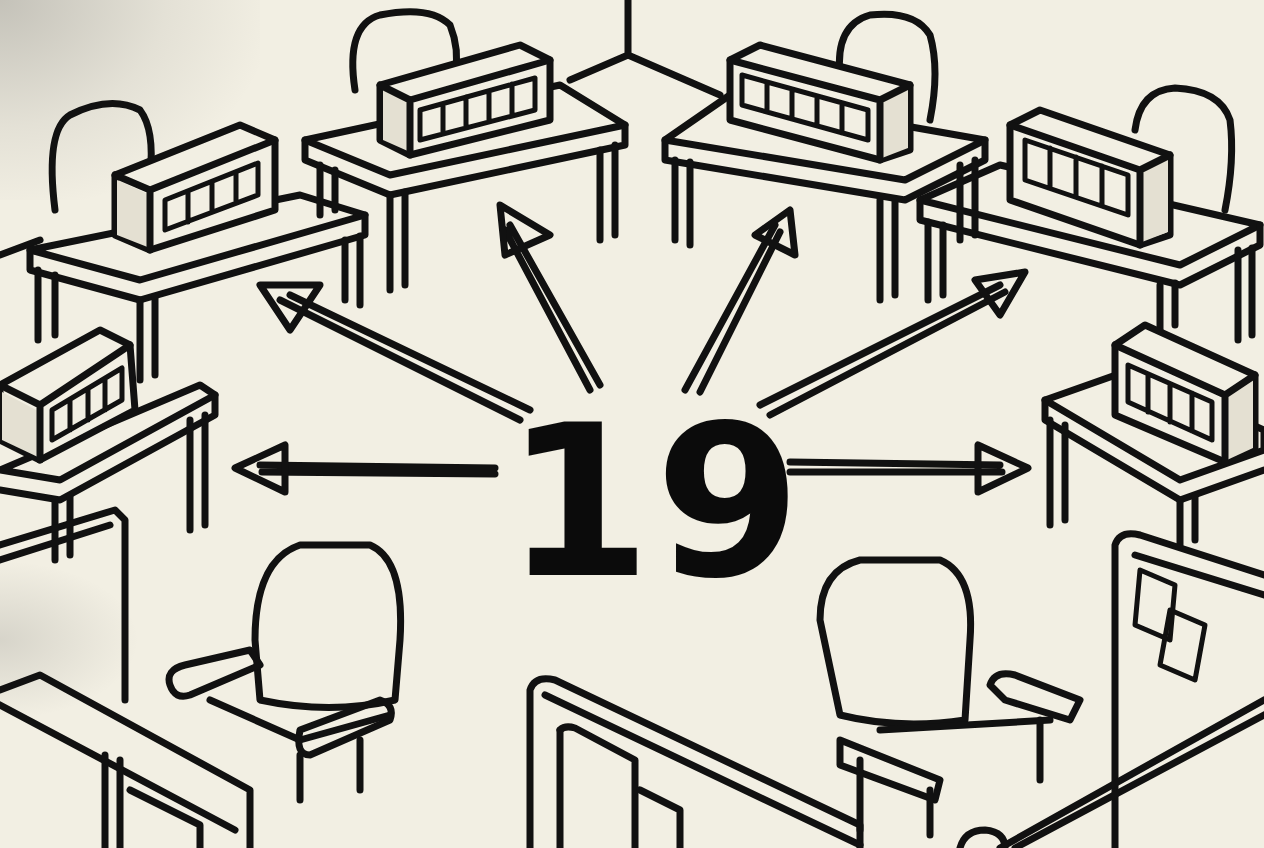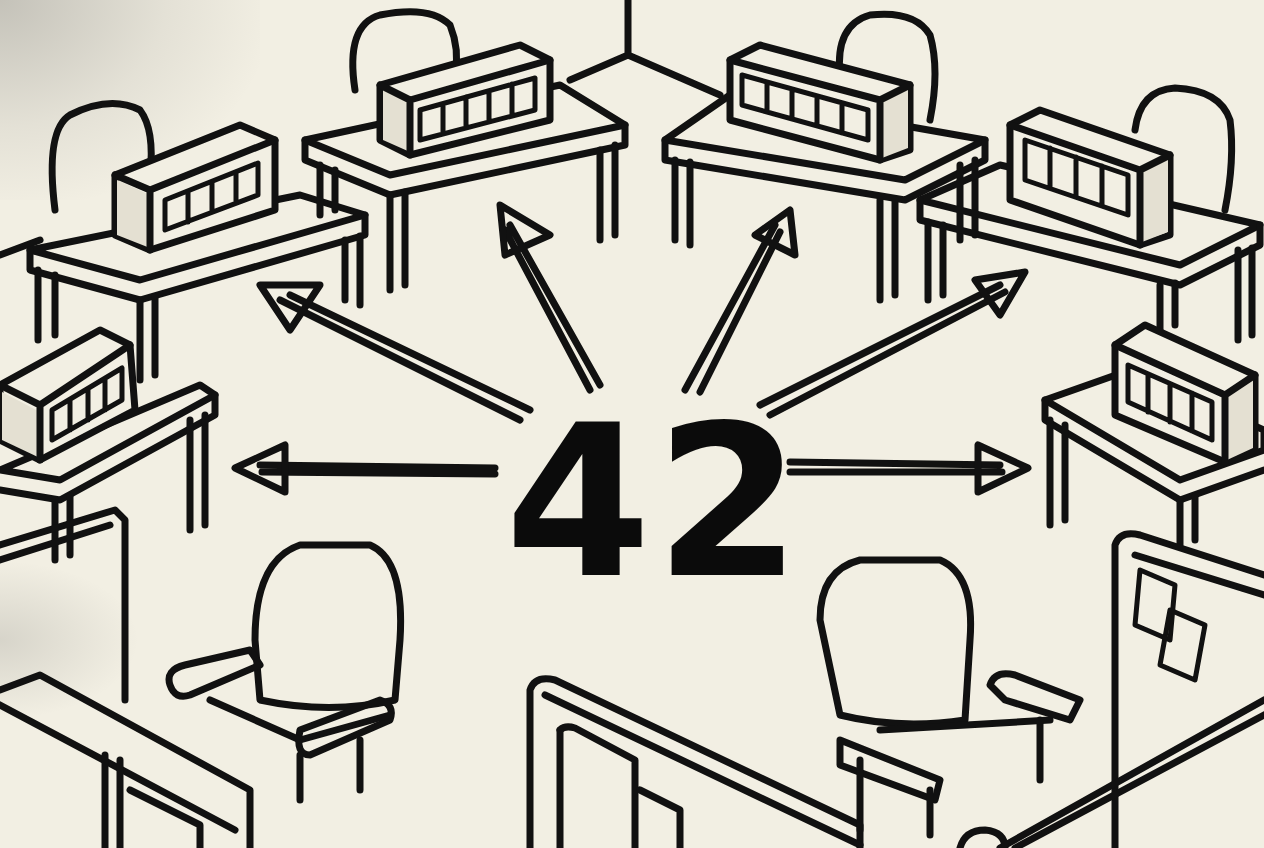--- a/index.html
+++ b/index.html
@@ -174,14 +174,14 @@
     <g>
       <path class="ink" d="M1115 848 L1115 545 Q1120 530 1140 535 L1264 575"></path>
       <path class="ink" d="M1135 555 L1264 595"></path>
       <path class="ink-thin" d="M1140 570 L1175 585 L1170 640 L1135 625 Z"></path>
       <path class="ink-thin" d="M1170 610 L1205 625 L1195 680 L1160 665 Z"></path>
       <path class="ink" d="M1000 848 L1264 700 M1015 848 L1264 715"></path>
       <path class="ink" d="M960 848 Q965 830 985 830 Q1005 832 1005 848"></path>
     </g>
   </svg>
 
-  <div class="big-number">42</div>
+  <div class="big-number">19</div>
 </div>
 
 </body></html>

